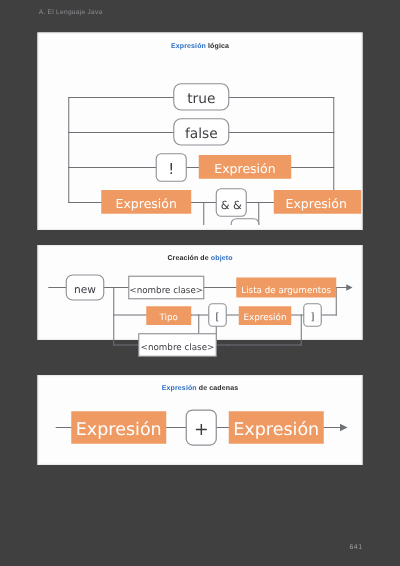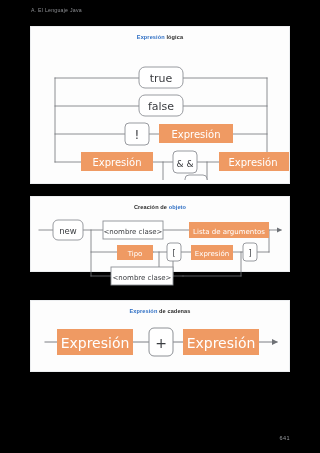--- a/index.html
+++ b/index.html
@@ -5,21 +5,21 @@
   html,body{margin:0;padding:0;}
   body{
     width:320px;height:453px;
     background:#ffffff;
     font-family:"Liberation Sans", sans-serif;
     overflow:hidden;
     position:relative;
   }
   .page{
     position:absolute;inset:0;
-    background:#000000;
+    background:#404040;
   }
   .running-head{
     position:absolute;
     left:31px;top:7px;
     font-size:5.2px;
     letter-spacing:0.25px;
     color:#8d8f93;
     white-space:nowrap;
   }
   .panel{

